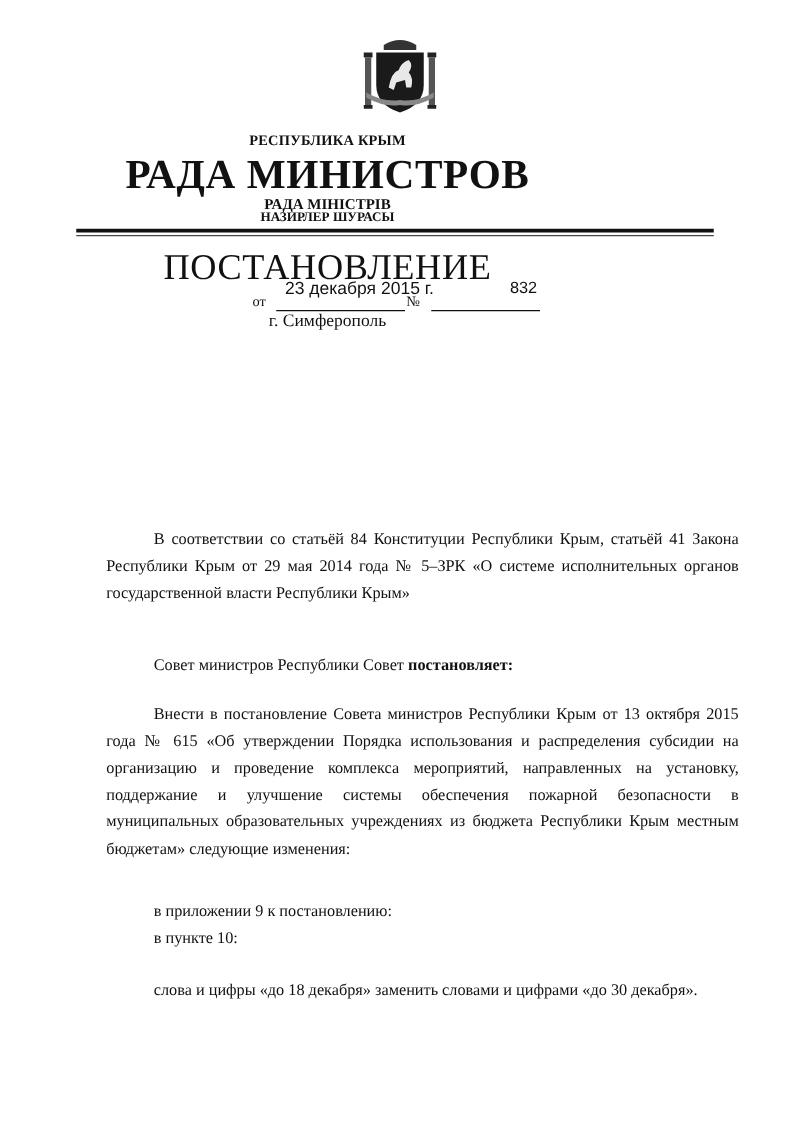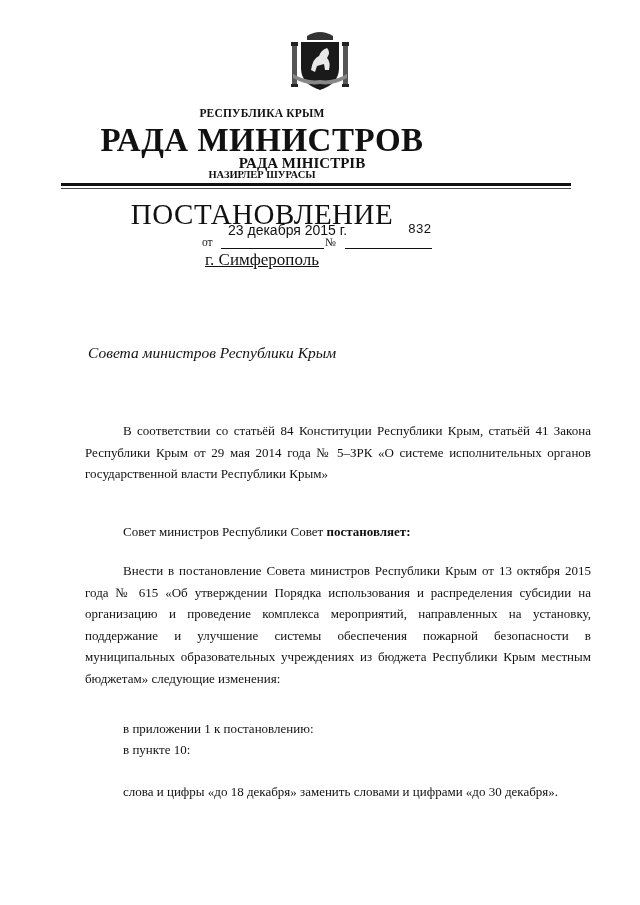--- a/index.html
+++ b/index.html
@@ -4,34 +4,34 @@
   <style>
     html, body { margin: 0; padding: 0; background: #ffffff; }
     body { width: 640px; height: 905px; position: relative; overflow: hidden; color: #111; font-family: "Liberation Serif", serif; }
     .abs { position: absolute; }
     .center { left: 0; width: 524px; text-align: center; }
 
     .emblem { left: 287px; top: 30px; width: 66px; height: 62px; }
 
     .republic { top: 107px; font-weight: bold; font-size: 11.5px; letter-spacing: 0.2px; }
     .council { top: 121px; font-weight: bold; font-size: 33px; letter-spacing: 0.5px; line-height: 38px; }
-    .rada { top: 157px; font-weight: bold; font-size: 15px; line-height: 12px; padding-left: 40px; }
+    .rada { top: 157px; font-weight: bold; font-size: 12px; line-height: 12px; }
     .naz { top: 169px; font-weight: bold; font-size: 10.5px; line-height: 12px; }
 
     .rule-thick { left: 61px; top: 183px; width: 510px; height: 3px; background: #111; }
     .rule-thin { left: 61px; top: 188px; width: 510px; height: 1px; background: #444; }
 
     .decree-title { top: 198px; font-size: 29px; letter-spacing: 0.5px; line-height: 32px; }
     .date-stamp { left: 228px; top: 222px; font-family: "Liberation Sans", sans-serif; font-size: 14px; }
-    .num-stamp { left: 408px; top: 222px; font-family: Liberation Mono, monospace; font-size: 13px; }
+    .num-stamp { left: 408px; top: 222px; font-family: Liberation Sans, sans-serif; font-size: 13px; }
     .from-line { left: 202px; top: 236px; font-size: 11.5px; }
     .blank1 { left: 221px; top: 248px; width: 103px; border-bottom: 1px solid #111; height: 0; }
     .num-sign { left: 325px; top: 236px; font-size: 11.5px; }
     .blank2 { left: 345px; top: 248px; width: 87px; border-bottom: 1px solid #111; height: 0; }
-    .city { top: 250px; font-size: 17px; text-decoration: underline; }
+    .city { top: 250px; font-size: 14px; }
 
     .subject { left: 88px; top: 342px; font-style: italic; font-size: 15.5px; line-height: 21px; }
 
     .para { left: 85px; width: 506px; font-size: 13px; line-height: 21.5px; text-align: justify; }
     .para .indent { display: inline-block; width: 38px; }
     .p1 { top: 420px; }
     .p2 { top: 521px; }
     .p3 { top: 560px; }
     .p4 { top: 718px; }
     .p5 { top: 739px; }
@@ -67,26 +67,25 @@
 <div class="abs center decree-title">ПОСТАНОВЛЕНИЕ</div>
 <div class="abs date-stamp">23 декабря 2015 г.</div>
 <div class="abs num-stamp">832</div>
 <div class="abs from-line">от</div>
 <div class="abs blank1"></div>
 <div class="abs num-sign">№</div>
 <div class="abs blank2"></div>
 <div class="abs center city">г. Симферополь</div>
 
 <div class="abs subject">
-  <div>Совета министров Республики Крым</div>
 </div>
 
 <div class="abs para p1"><span class="indent"></span><span>В соответствии со статьёй 84 Конституции Республики Крым, статьёй 41 Закона Республики Крым от 29 мая 2014 года № 5–ЗРК «О системе исполнительных органов государственной власти Республики Крым»</span></div>
 
 <div class="abs para p2"><span class="indent"></span><span>Совет министров Республики Совет </span><span class="bold">постановляет:</span></div>
 
 <div class="abs para p3"><span class="indent"></span><span>Внести в постановление Совета министров Республики Крым от 13 октября 2015 года № 615 «Об утверждении Порядка использования и распределения субсидии на организацию и проведение комплекса мероприятий, направленных на установку, поддержание и улучшение системы обеспечения пожарной безопасности в муниципальных образовательных учреждениях из бюджета Республики Крым местным бюджетам» следующие изменения:</span></div>
 
-<div class="abs para p4"><span class="indent"></span><span>в приложении 1 к постановлению:</span></div>
+<div class="abs para p4"><span class="indent"></span><span>в приложении 9 к постановлению:</span></div>
 
 <div class="abs para p5"><span class="indent"></span><span>в пункте 10:</span></div>
 
 <div class="abs para p6"><span class="indent"></span><span>слова и цифры «до 18 декабря» заменить словами и цифрами «до 30 декабря».</span></div>
 
 </body></html>

